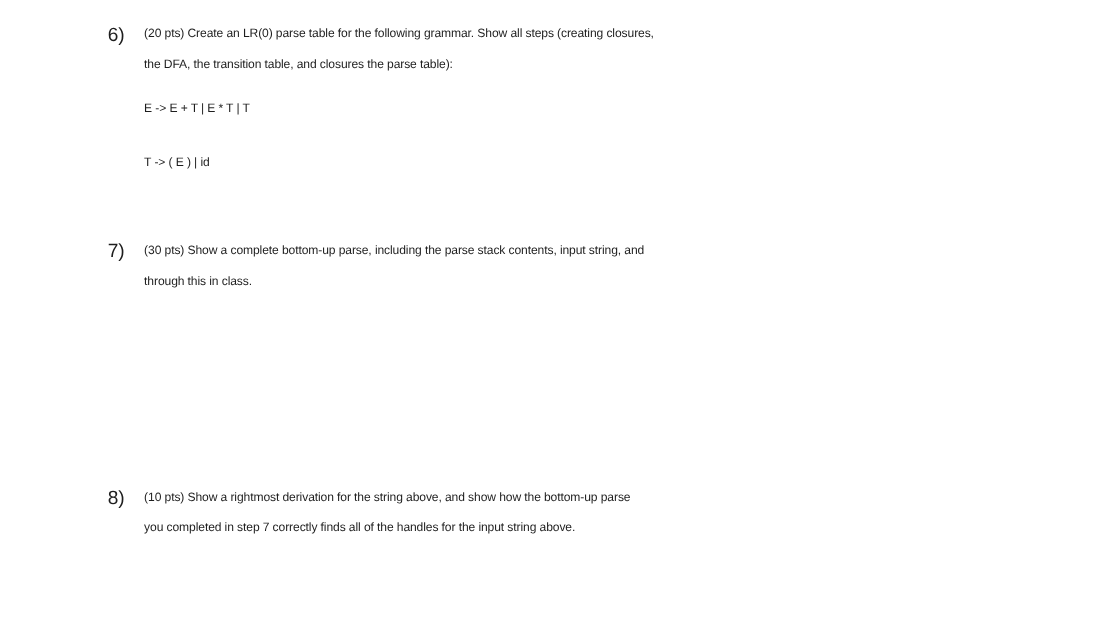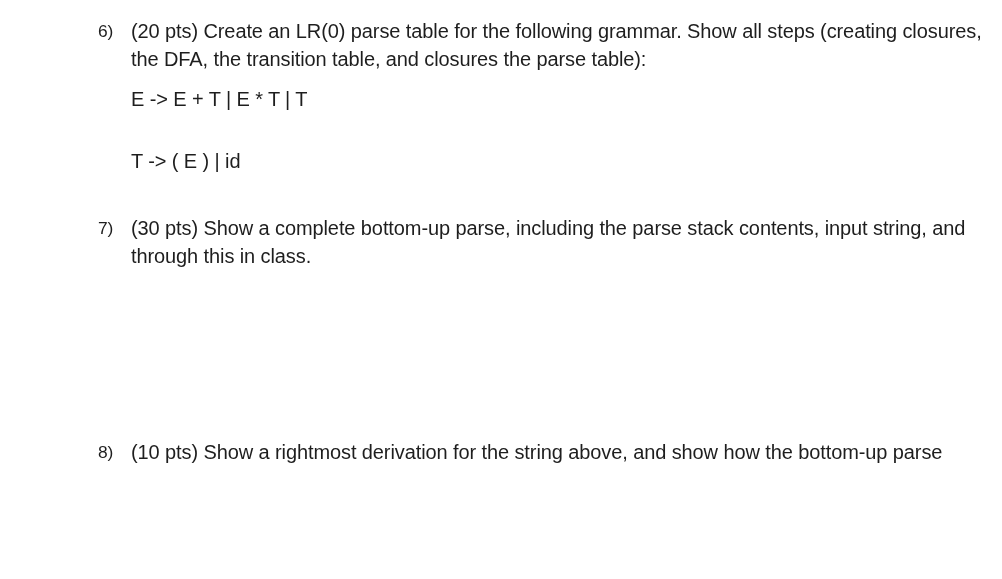--- a/index.html
+++ b/index.html
@@ -30,21 +30,21 @@
     flex: 0 0 33px;
     width: 33px;
     font-size: 17.4px;
     line-height: 28px;
     letter-spacing: -0.1px;
   }
   .qbody {
     display: block;
   }
   .line {
-    font-size: 20px;
+    font-size: 11px;
     line-height: 28px;
     white-space: pre;
     letter-spacing: -0.1px;
   }
   .code {
     position: absolute;
     left: 131px;
   }
 </style>
 </head>
@@ -54,31 +54,32 @@
 
   <div class="question" style="top:17px">
     <div class="qnum">6)</div>
     <div class="qbody">
       <div class="line">(20 pts) Create an LR(0) parse table for the following grammar. Show all steps (creating closures,</div>
       <div class="line">the DFA, the transition table, and closures the parse table):</div>
     </div>
   </div>
 
   <div class="code line" style="top:85px">E -&gt; E + T | E * T | T</div>
-  <div class="code line" style="top:147px">T -&gt; ( E ) | id</div>
+  <div class="code line" style="top:134px">T -&gt; ( E ) | id</div>
 
   <div class="question" style="top:214px">
     <div class="qnum">7)</div>
     <div class="qbody">
       <div class="line">(30 pts) Show a complete bottom-up parse, including the parse stack contents, input string, and</div>
       <div class="line">through this in class.</div>
     </div>
   </div>
 
 
   <div class="question" style="top:438px">
     <div class="qnum">8)</div>
     <div class="qbody">
       <div class="line">(10 pts) Show a rightmost derivation for the string above, and show how the bottom-up parse</div>
+      <div class="line">you completed in step 7 correctly finds all of the handles for the input string above.</div>
     </div>
   </div>
 
 </div>
 
 </body></html>

